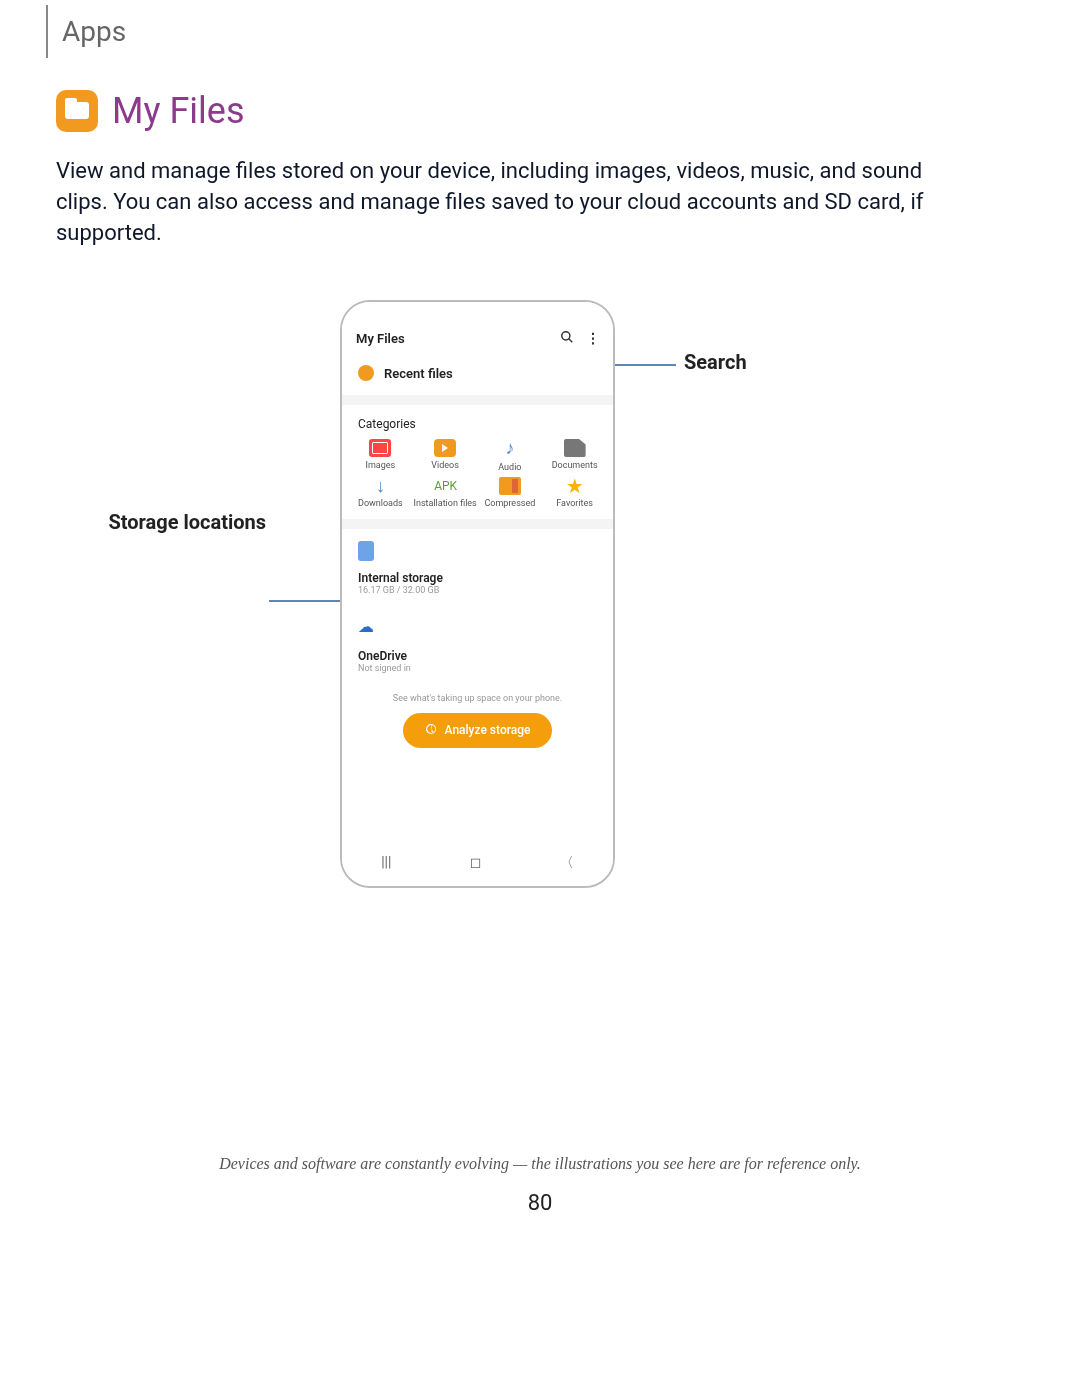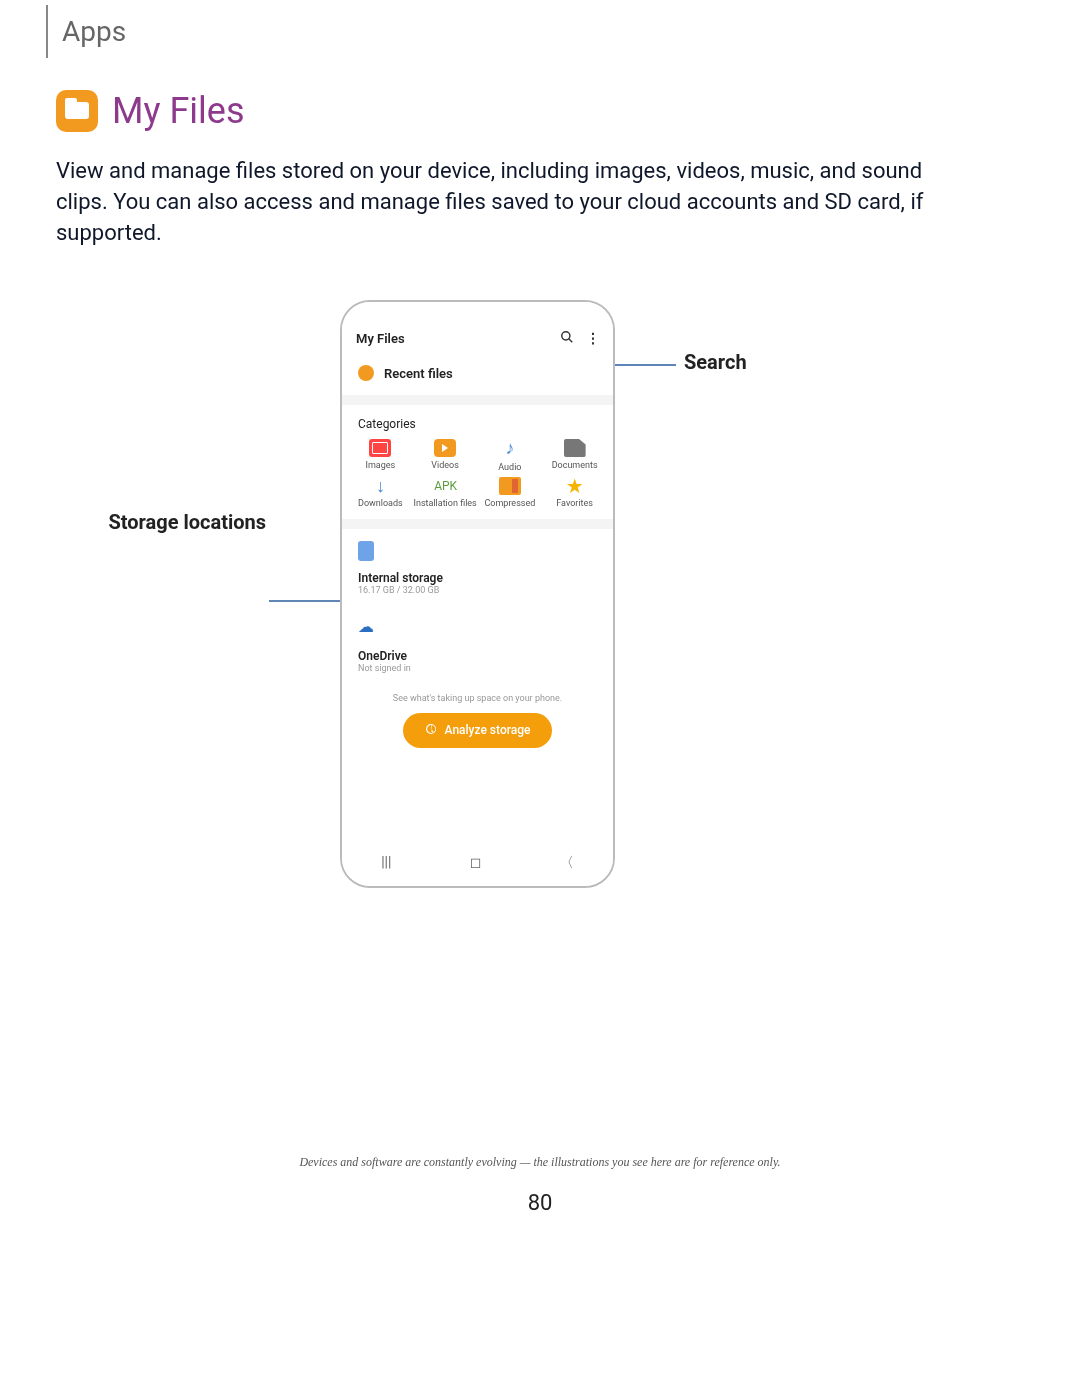--- a/index.html
+++ b/index.html
@@ -188,21 +188,21 @@
     stroke-width:1.5;
     fill:none;
   }
 
   .footer-note {
     position:absolute;
     left:0; right:0;
     top:1155px;
     text-align:center;
     font-style:italic;
-    font-size:12px;
+    font-size:16px;
     color:#555;
     font-family: Georgia, "Times New Roman", serif;
   }
   .page-num {
     position:absolute;
     left:0; right:0;
     top:1190px;
     text-align:center;
     font-size:22px;
   }

